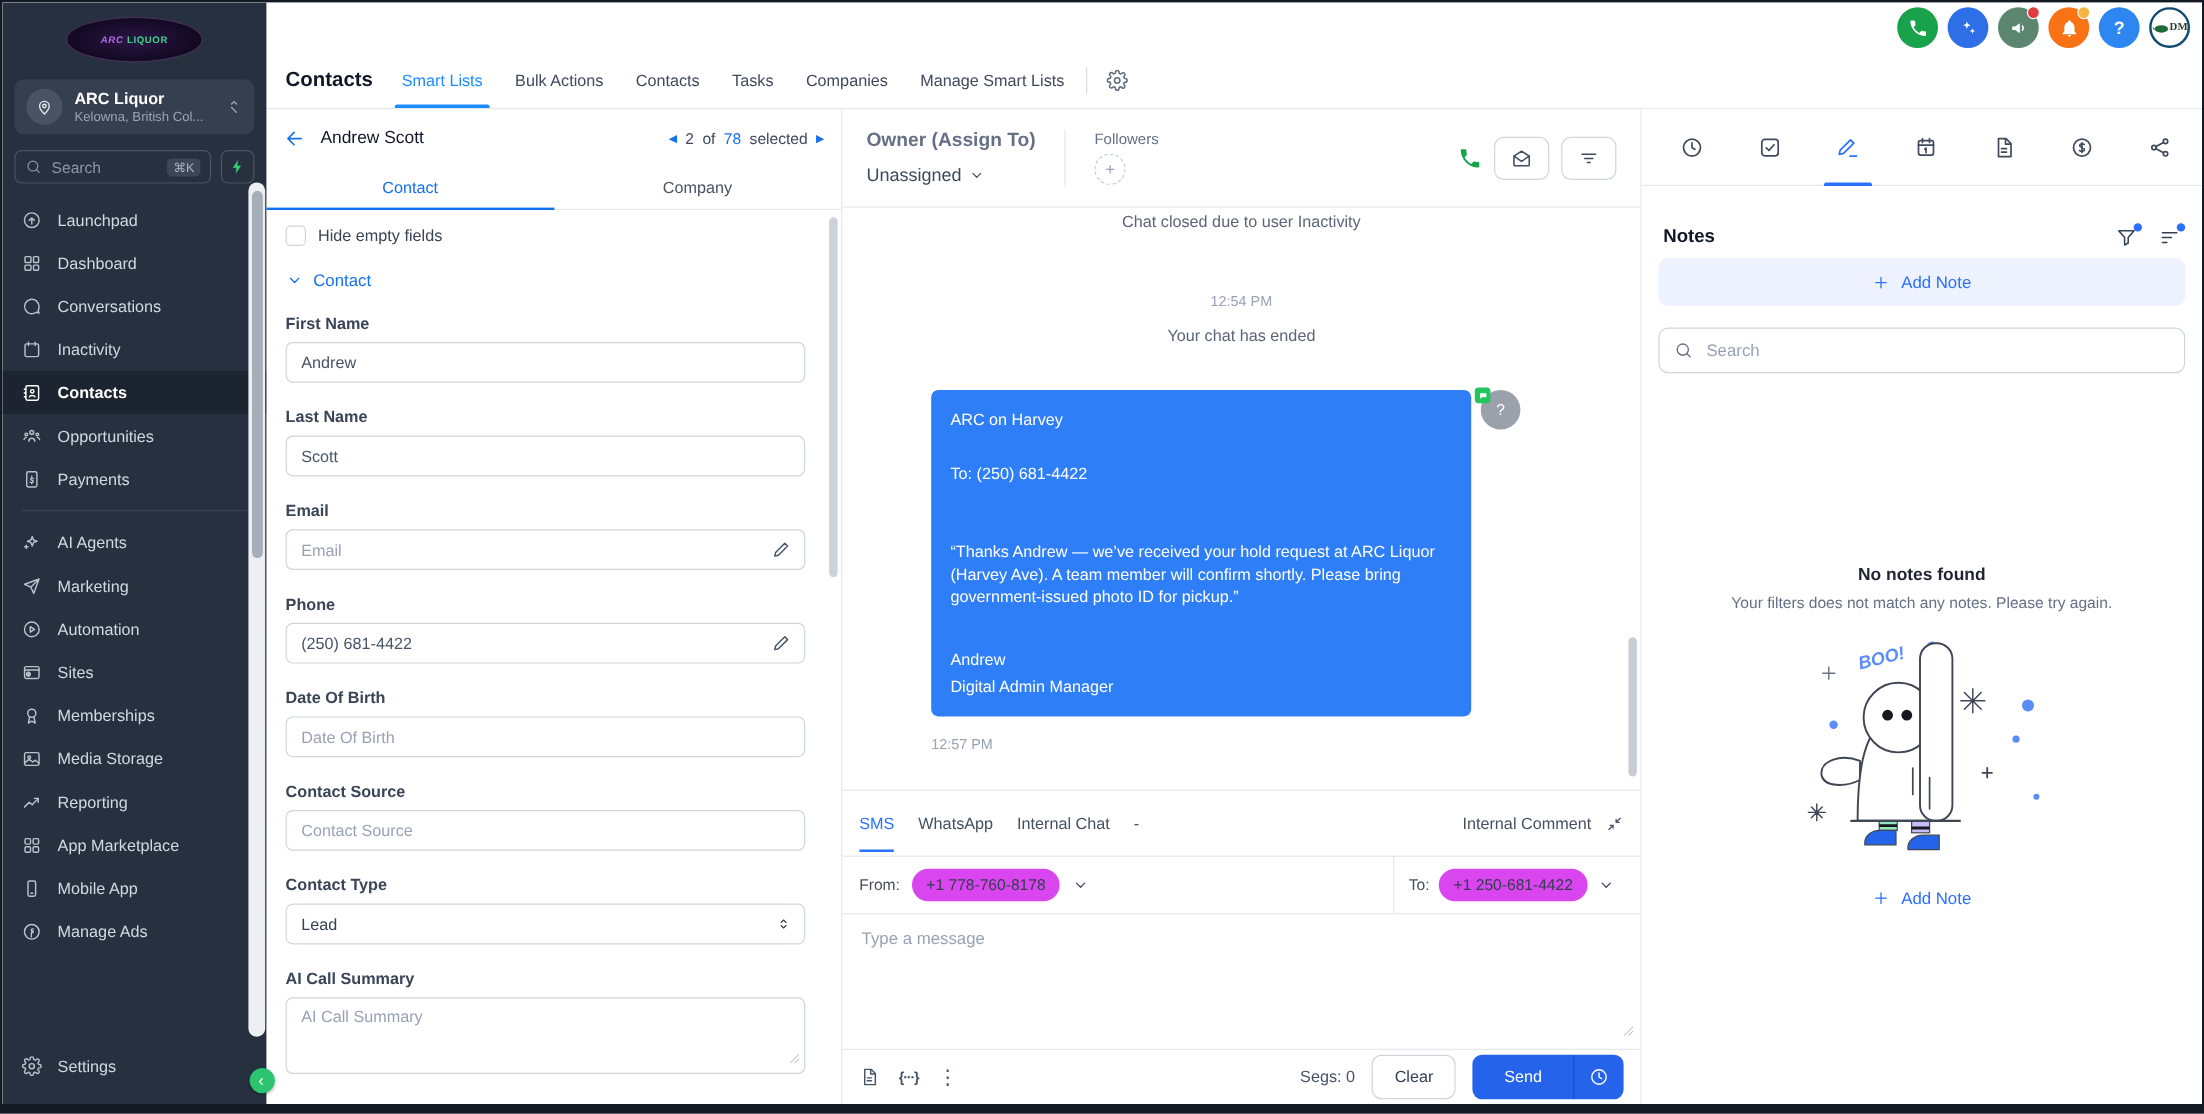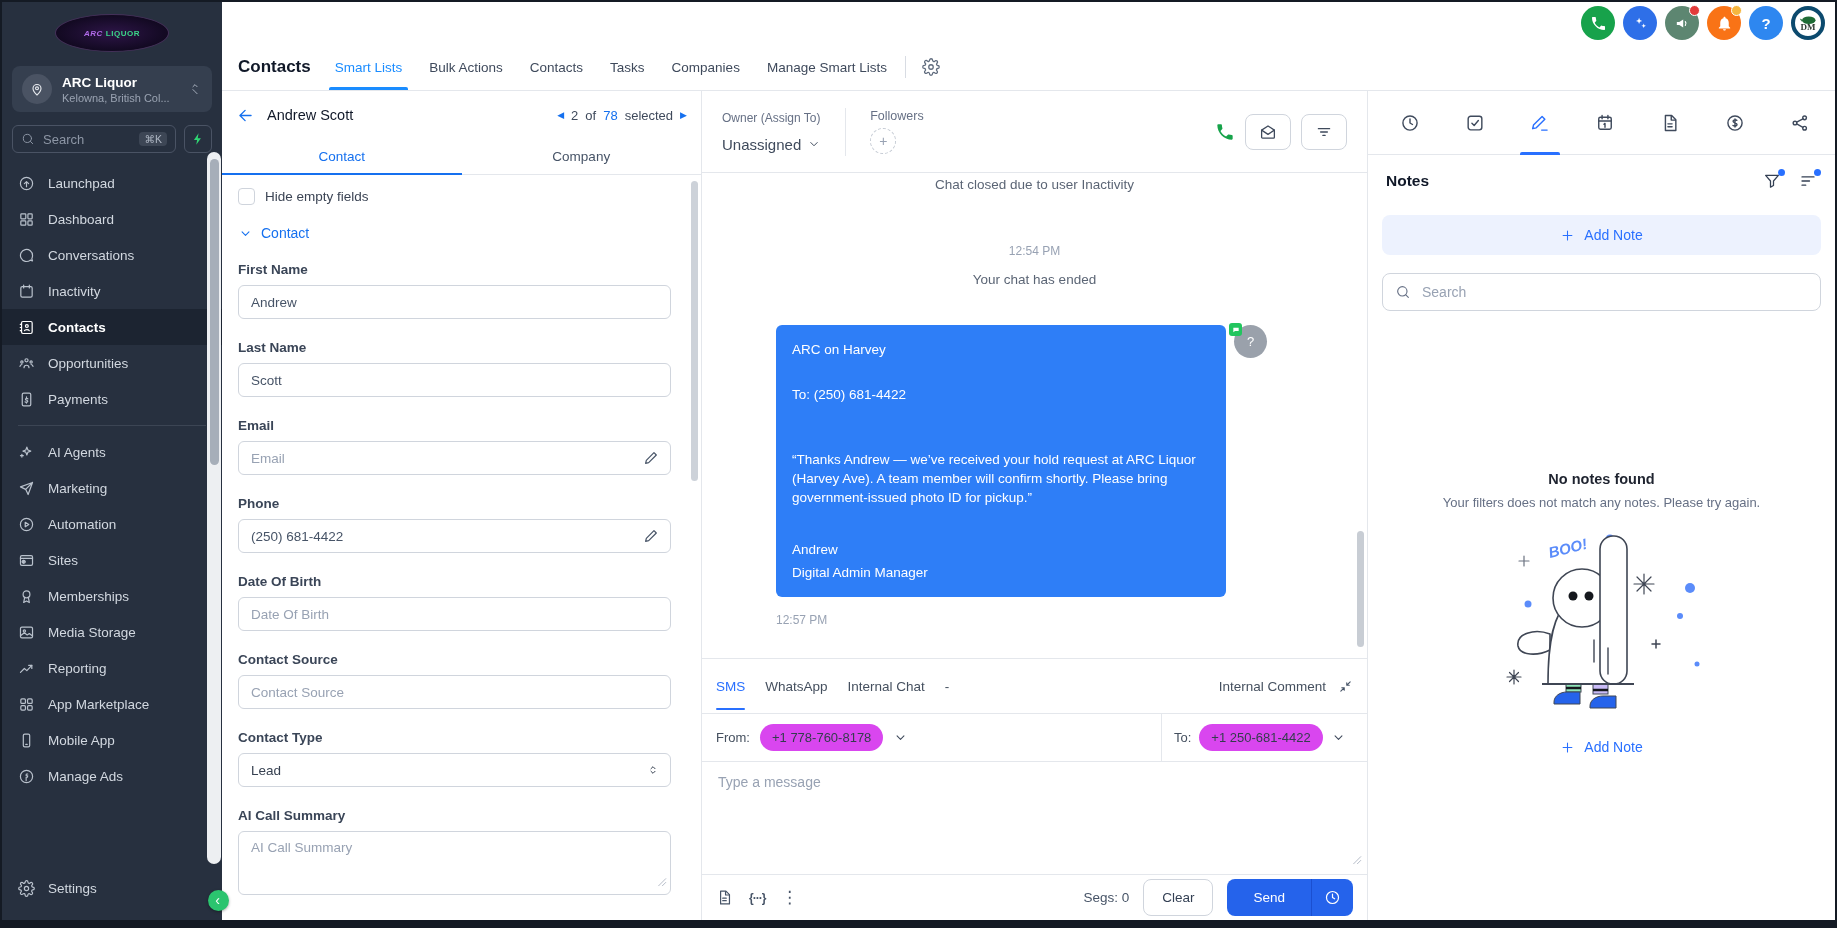--- a/index.html
+++ b/index.html
@@ -33,21 +33,21 @@
   .settings-item{margin:0 0 14px;}
   .sb-scroll{position:absolute;right:1px;top:150px;width:14px;height:712px;background:#edeff2;border-radius:7px;z-index:4;}
   .sb-thumb{position:absolute;left:2.5px;top:7px;width:9px;height:306px;background:#a6aeb9;border-radius:5px;}
   .collapse-btn{position:absolute;left:206px;top:888px;width:21px;height:21px;border-radius:50%;background:#2bc46f;border:none;color:#fff;font-size:14px;line-height:1;display:flex;align-items:center;justify-content:center;cursor:pointer;z-index:6;box-shadow:0 1px 3px rgba(0,0,0,.35);padding:0 2px 2px 0;}
 
   
   .main{flex:1;display:flex;flex-direction:column;min-width:0;}
   .topbar{height:42px;display:flex;align-items:center;justify-content:flex-end;gap:8px;padding-right:10px;}
   .circle-btn{width:34px;height:34px;border-radius:50%;display:flex;align-items:center;justify-content:center;color:#fff;position:relative;cursor:pointer;border:none;padding:0;font-family:inherit;}
   .badge{position:absolute;top:-1px;right:-1px;width:11px;height:11px;border-radius:50%;border:1.5px solid #fff;}
-  .avatar{background:#fff;border:4px solid #0c4a6e;display:flex;flex-direction:column;align-items:center;justify-content:center;}
+  .avatar{background:#fff;border:2px solid #0c4a6e;display:flex;flex-direction:row;align-items:center;justify-content:space-between;}
   .avatar-dm{font-family:"Liberation Serif",serif;font-size:9px;font-weight:700;color:#2f3b33;line-height:1;margin-top:-2px;}
   .help-q{font-size:15px;font-weight:700;}
 
   .header-row{height:47px;border-bottom:1px solid #e4e7ec;display:flex;align-items:stretch;padding:0 16px;}
   .page-title{font-size:17px;font-weight:700;color:#101828;display:flex;align-items:center;margin-right:24px;}
   .h-tabs{display:flex;gap:27px;margin-right:18px;}
   .h-tab{display:flex;align-items:center;font-size:13.5px;color:#3f4a5c;position:relative;cursor:pointer;white-space:nowrap;}
   .h-tab.active{color:#1a8cff;font-weight:500;}
   .h-tab.active::after{content:"";position:absolute;left:-6px;right:-6px;bottom:0;height:3px;background:#1a8cff;border-radius:2px 2px 0 0;}
   .h-div{width:1px;background:#d8dce3;margin:12px 16px 12px 0;}
@@ -77,21 +77,21 @@
   .pencil{position:absolute;right:11px;top:8px;color:#475467;cursor:pointer;}
   .select{height:34px;border:1px solid #d0d5dd;border-radius:6px;display:flex;align-items:center;justify-content:space-between;padding:0 10px 0 12px;font-size:13.5px;color:#374151;cursor:pointer;background:#fff;}
   .ta{width:100%;height:64px;border:1px solid #d0d5dd;border-radius:6px;padding:8px 12px;font-size:13.5px;color:#475467;font-family:inherit;resize:none;outline:none;}
   .ta::placeholder{color:#98a2b3;}
   .ta-resize{position:absolute;right:4px;bottom:8px;color:#98a2b3;}
   .cp-thumb{position:absolute;right:3px;top:6px;width:7px;height:300px;background:#cdd2d9;border-radius:4px;}
 
   
   .vpanel{flex:1;min-width:0;border-right:1px solid #e4e7ec;display:flex;flex-direction:column;}
   .v-header{height:82px;border-bottom:1px solid #e4e7ec;display:flex;align-items:center;padding:0 20px;}
-  .ow-label{font-size:12px;color:#667085;margin-bottom:11px;}
+  .ow-label{font-size:16px;color:#667085;margin-bottom:11px;font-weight:bold;}
   .ow-value{display:flex;align-items:center;gap:6px;font-size:15px;color:#3f4a5c;cursor:pointer;}
   .v-div{width:1px;height:48px;background:#e4e7ec;margin:0 24px;}
   .fo-label{font-size:12.5px;color:#667085;margin-bottom:5px;}
   .fo-add{width:26px;height:26px;border-radius:50%;border:1.5px dashed #c4cad3;color:#98a2b3;display:flex;align-items:center;justify-content:center;font-size:14px;cursor:pointer;background:#fff;}
   .v-actions{margin-left:auto;display:flex;align-items:center;gap:10px;}
   .v-phone{color:#16a34a;display:flex;cursor:pointer;}
   .v-btn{width:46px;height:36px;border:1px solid #d0d5dd;border-radius:8px;background:#fff;display:flex;align-items:center;justify-content:center;color:#3f4a5c;cursor:pointer;}
   .chat{flex:1;position:relative;padding:4px 24px 0;overflow:hidden;}
   .sys{text-align:center;font-size:13.5px;color:#5b6575;}
   .tstamp{text-align:center;font-size:12px;color:#98a2b3;}
@@ -135,21 +135,21 @@
   .send-main{display:flex;align-items:center;padding:0 26px;font-size:13.5px;}
   .send-sep{width:1px;background:#1b4fd0;}
   .send-clock{display:flex;align-items:center;padding:0 12px;}
 
   
   .npanel{width:467px;flex:0 0 467px;display:flex;flex-direction:column;background:#fff;}
   .np-icons{height:64px;border-bottom:1px solid #e4e7ec;display:flex;align-items:stretch;padding:0 0 0 20px;gap:21px;}
   .np-icell{width:44px;display:flex;align-items:center;justify-content:center;color:#3f4a5c;cursor:pointer;position:relative;}
   .np-icell.active{color:#2970ff;}
   .np-icell.active::after{content:"";position:absolute;left:2px;right:2px;bottom:-1px;height:3px;background:#2970ff;border-radius:2px 2px 0 0;}
-  .np-header{height:52px;display:flex;align-items:center;padding:0 18px;}
+  .np-header{height:52px;display:flex;align-items:flex-end;padding:0 18px;}
   .np-title{font-size:15.5px;font-weight:700;color:#101828;}
   .np-hicons{margin-left:auto;display:flex;gap:18px;color:#344054;}
   .dot-wrap{position:relative;display:flex;cursor:pointer;}
   .blue-dot{position:absolute;top:-3px;right:-4px;width:7px;height:7px;border-radius:50%;background:#2970ff;}
   .np-add{margin:8px 14px 0;height:40px;border:none;border-radius:8px;background:#edf2fe;color:#2970ff;display:flex;align-items:center;justify-content:center;gap:9px;font-size:14px;font-weight:500;cursor:pointer;font-family:inherit;}
   .np-search{margin:18px 14px 0;height:38px;border:1px solid #d0d5dd;border-radius:8px;display:flex;align-items:center;gap:9px;padding:0 12px;color:#667085;}
   .np-search input{border:none;outline:none;flex:1;font-size:14px;font-family:inherit;color:#475467;min-width:0;}
   .np-search input::placeholder{color:#98a2b3;}
   .np-empty{display:flex;flex-direction:column;align-items:center;margin-top:160px;}
   .ne-title{font-size:14.5px;font-weight:700;color:#1f2430;}

